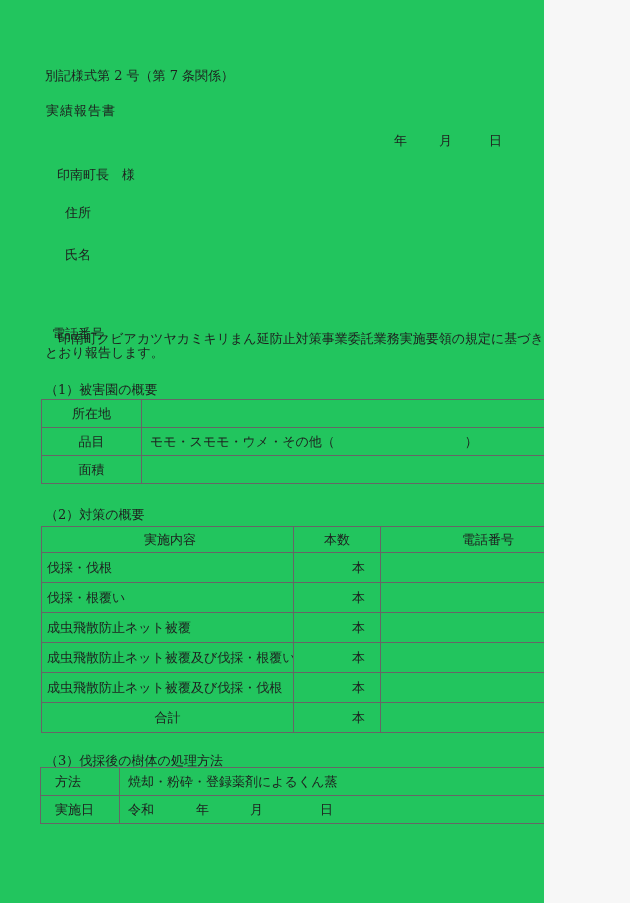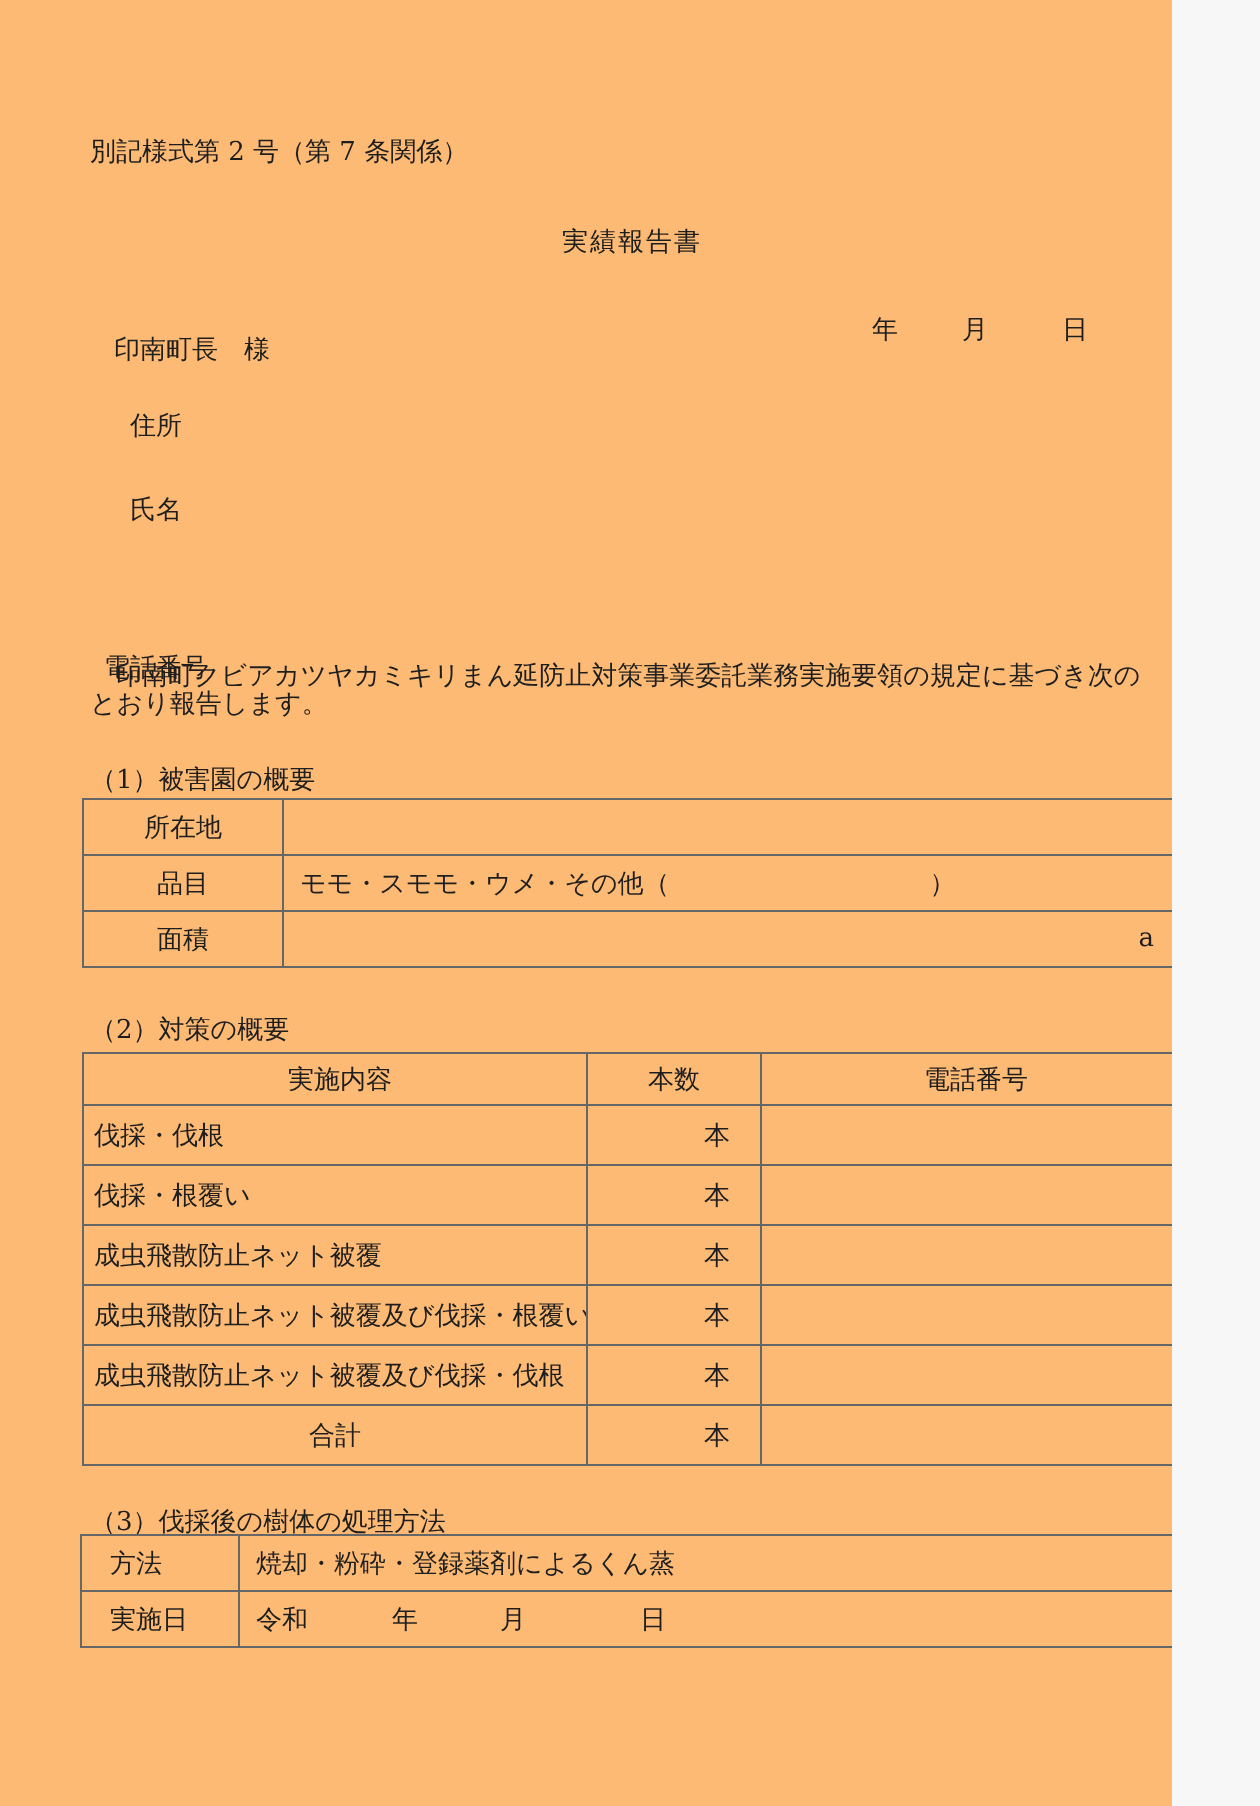--- a/index.html
+++ b/index.html
@@ -3,31 +3,31 @@
 <meta charset="utf-8">
 <style>
   html, body { margin: 0; padding: 0; }
   body {
     width: 630px; height: 903px;
     background: #f7f7f7;
     font-family: "DejaVu Serif", "Liberation Serif", serif;
   }
   .page {
     position: relative;
-    width: 586px; height: 903px;
-    background: #fdba74;
+    width: 544px; height: 903px;
+    background: #22c55e;
     color: #1e1e1e;
     font-size: 13px;
     overflow: hidden;
   }
   .abs { position: absolute; }
 
   .form-note   { left: 45px; top: 67px; }
-  .doc-title   { left: 0; right: 0; top: 112px; text-align: center; letter-spacing: 1px; padding-left: 46px; }
-  .date-line   { right: 42px; top: 156px; }
+  .doc-title   { left: 0; right: 0; top: 102px; text-align: left; letter-spacing: 1px; padding-left: 46px; }
+  .date-line   { right: 42px; top: 132px; }
   .date-line .gap1 { margin-left: 32px; }
   .date-line .gap2 { margin-left: 37px; }
   .addressee   { left: 57px; top: 166px; }
 
   .contact-col { left: 280px; top: 0; width: 156px; text-align: center; }
   .contact-col .field { position: absolute; left: 0; width: 156px; }
   .field-address { top: 204px; }
   .field-name    { top: 246px; }
   .field-phone   { top: 281px; margin-top: 44px; }
 

